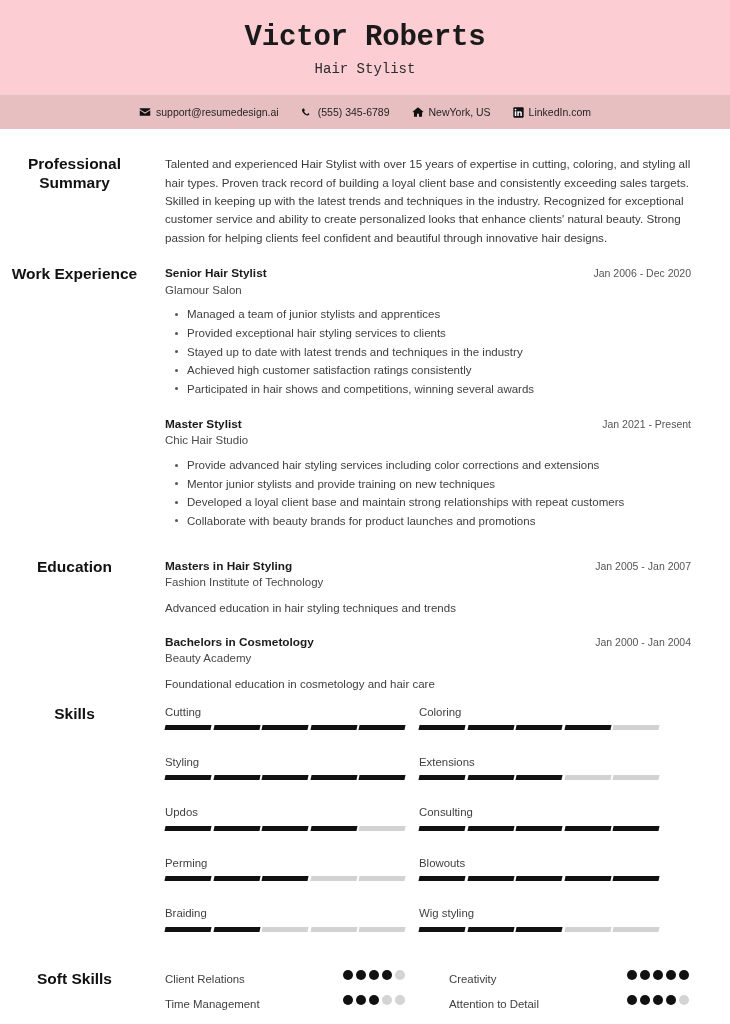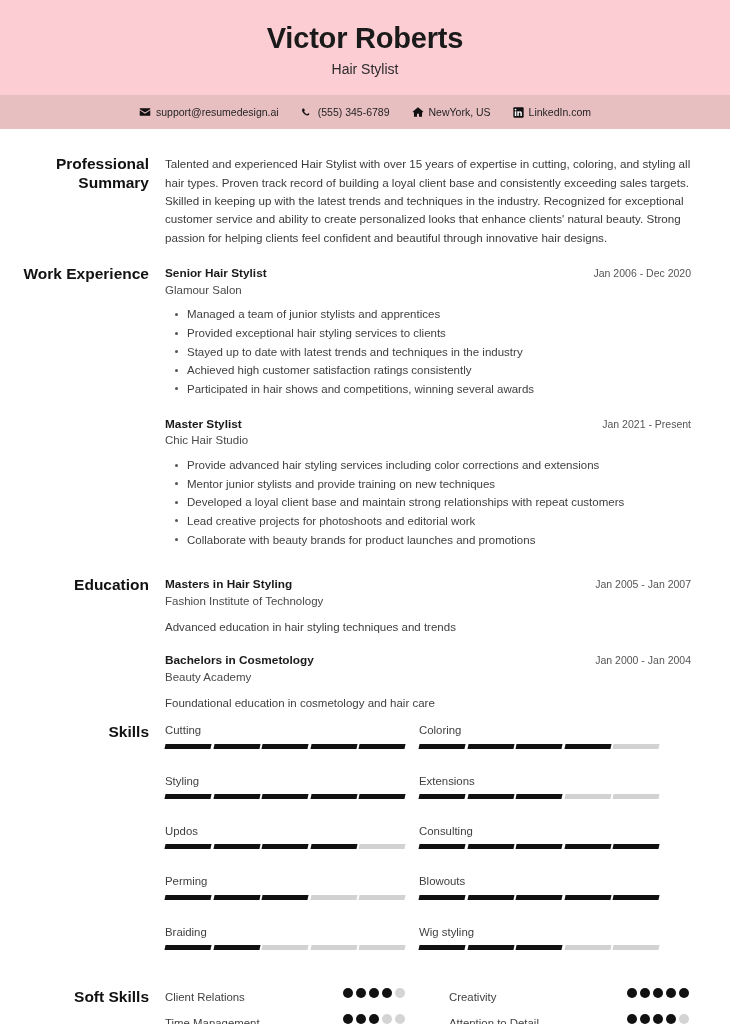--- a/index.html
+++ b/index.html
@@ -17,20 +17,21 @@
     -webkit-font-smoothing: antialiased;
   }
 
   .page { position: relative; width: 730px; height: 1024px; background:#fff; }
 
   
   .header-band {
     background: #FCCDD3;
     padding: 22px 0 18px 0;
     text-align: center;
+    font-family: Liberation Mono, monospace;
   }
   .name {
     font-size: 29px;
     font-weight: bold;
     color: #1a1a1a;
     letter-spacing: -0.2px;
     line-height: 1.12;
   }
   .job-title {
     font-size: 14px;
@@ -64,21 +65,21 @@
 
   
   .section {
     display: flex;
     align-items: flex-start;
     padding: 0 39px 0 0;
   }
   .sec-label {
     width: 165px;
     min-width: 165px;
-    text-align: right;
+    text-align: center;
     font-size: 15.5px;
     font-weight: bold;
     color: #111111;
     line-height: 1.18;
     padding-right: 16px;
   }
   .sec-body {
     flex: 1;
     font-size: 11.6px;
     color: #3a3a3a;
@@ -292,21 +293,20 @@
       <div class="entry">
         <div class="entry-head">
           <div class="entry-title">Master Stylist</div>
           <div class="entry-date">Jan 2021 - Present</div>
         </div>
         <div class="entry-org">Chic Hair Studio</div>
         <ul class="bullets">
           <li>Provide advanced hair styling services including color corrections and extensions</li>
           <li>Mentor junior stylists and provide training on new techniques</li>
           <li>Developed a loyal client base and maintain strong relationships with repeat customers</li>
-          <li>Lead creative projects for photoshoots and editorial work</li>
           <li>Collaborate with beauty brands for product launches and promotions</li>
         </ul>
       </div>
 
     </div>
   </div>
 
   <div class="section" id="sec-education">
     <div class="sec-label">Education</div>
     <div class="sec-body">

